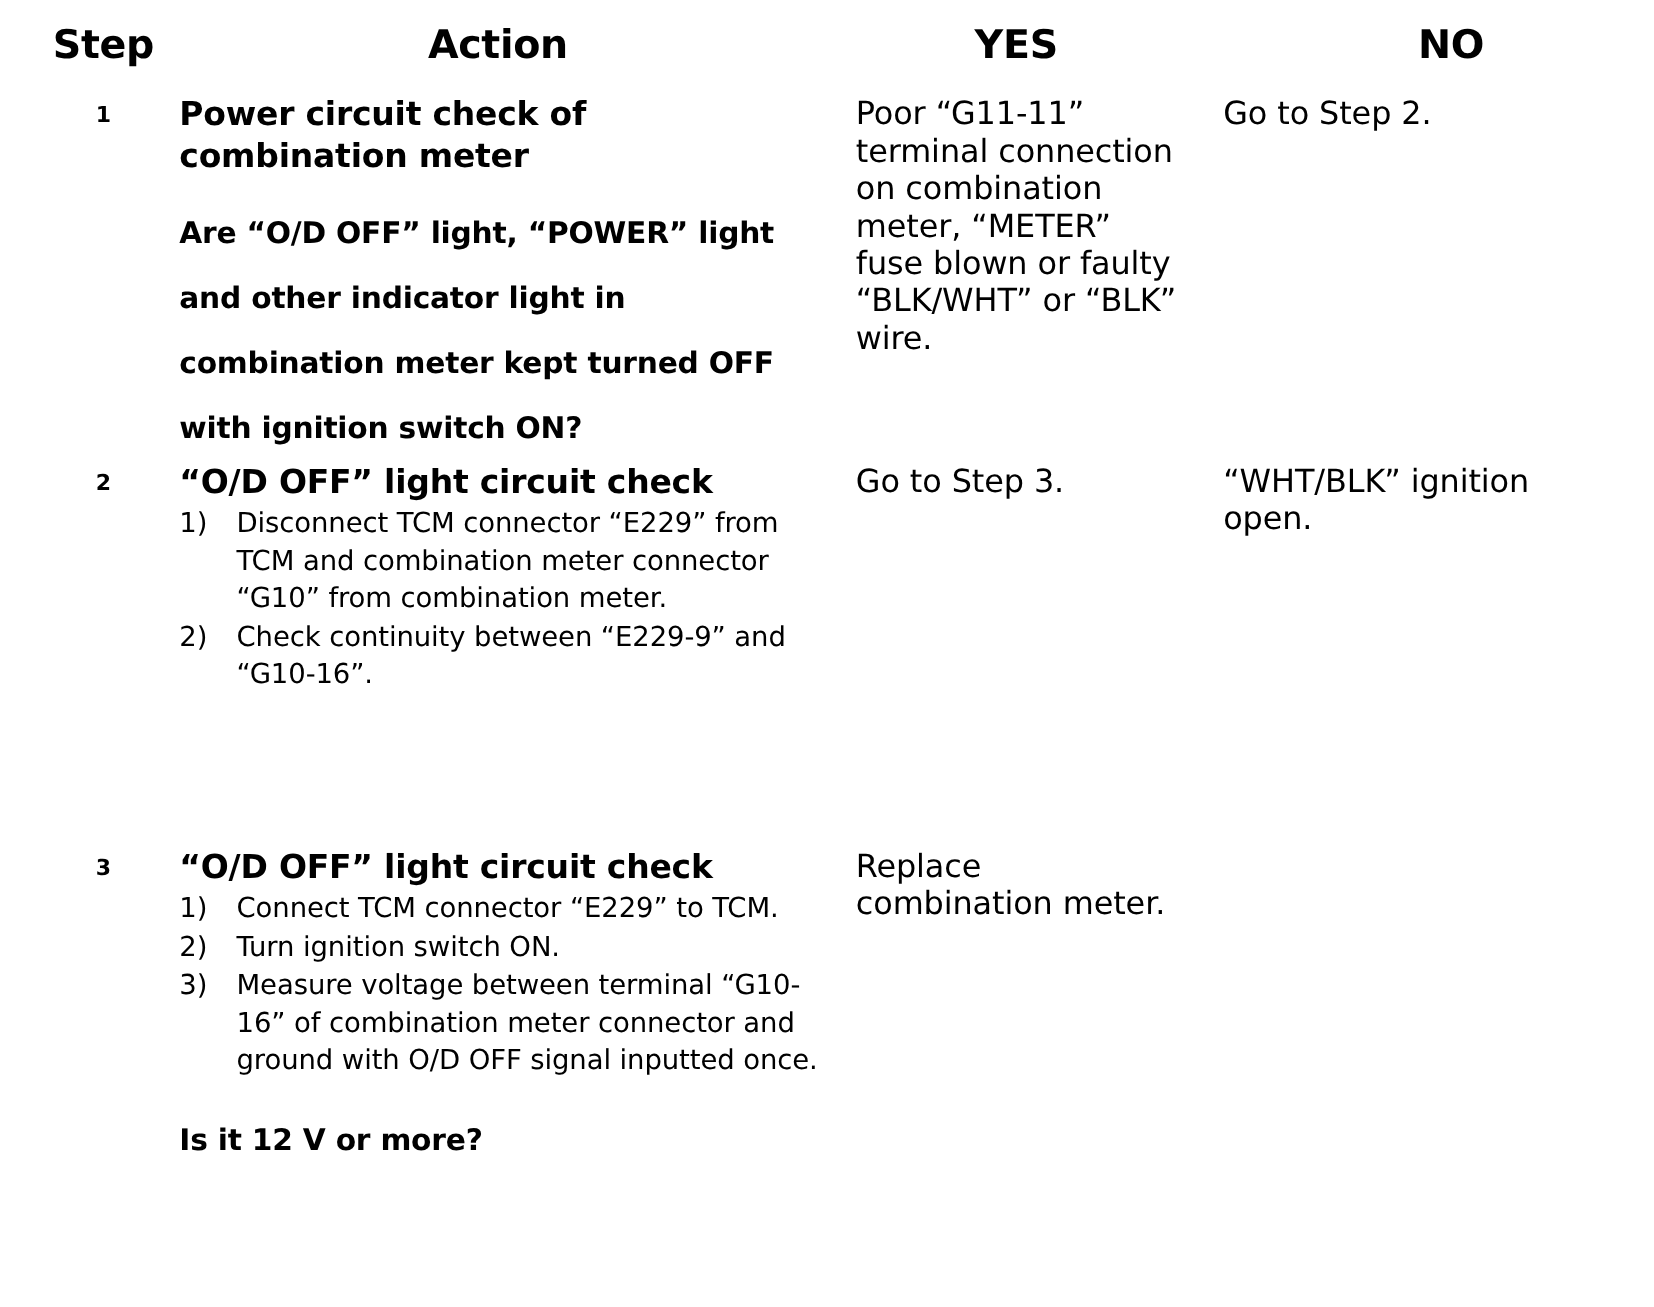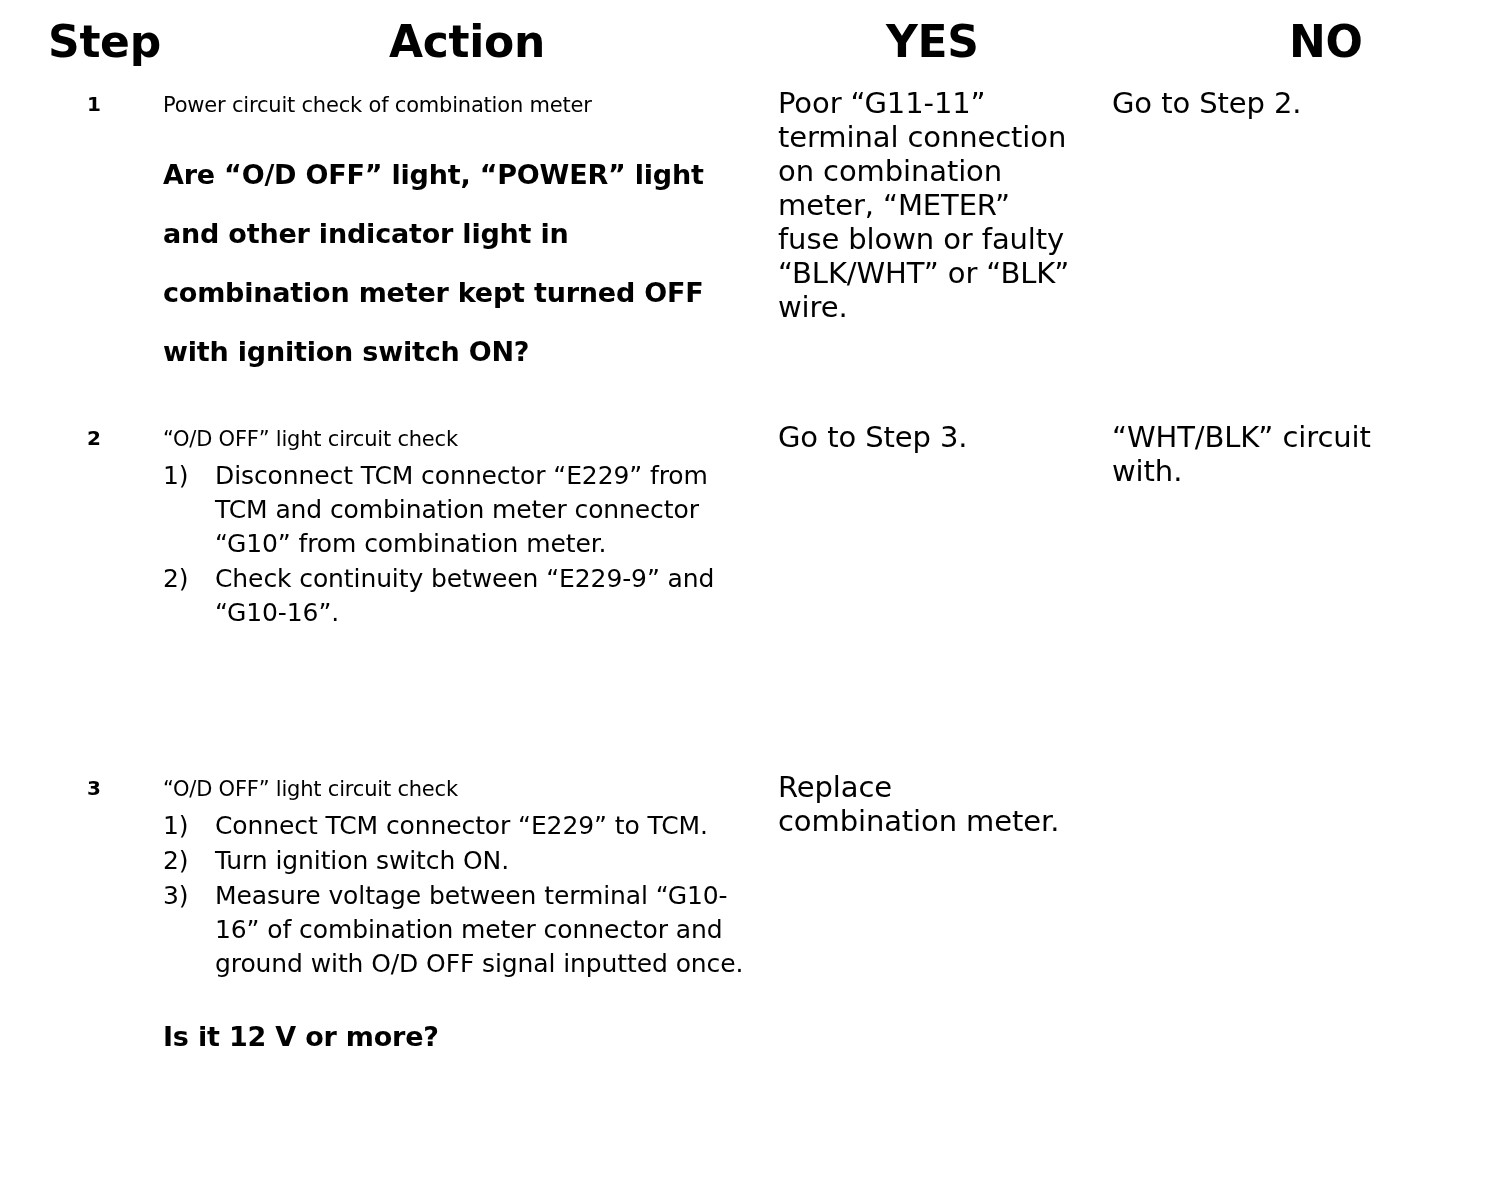--- a/index.html
+++ b/index.html
@@ -27,21 +27,21 @@
   .header-row {
     position: absolute;
     left: 0;
     top: 22px;
     width: 1504px;
     height: 48px;
   }
   .hdr {
     position: absolute;
     font-weight: bold;
-    font-size: 44px;
+    font-size: 36px;
     line-height: 40px;
     letter-spacing: -0.3px;
     white-space: nowrap;
   }
   .hdr-step { left: 48px;  top: 0; }
   .hdr-action { left: 389px; top: 0; }
   .hdr-yes { left: 886px; top: 0; }
   .hdr-no  { left: 1289px; top: 0; text-align: right; }
 
   
@@ -84,22 +84,22 @@
   }
   .cell-no {
     position: absolute;
     left: 1112px;
     top: 0;
     width: 300px;
   }
 
   
   .b-title {
-    font-weight: normal;
-    font-size: 21px;
+    font-weight: bold;
+    font-size: 30px;
     line-height: 38px;
     letter-spacing: -0.2px;
   }
   .b-title.tight { margin: 0; }
 
   .b-question {
     font-weight: bold;
     font-size: 27px;
     line-height: 59px;
     letter-spacing: -0.2px;
@@ -172,21 +172,21 @@
             <span>Disconnect TCM connector “E229” from TCM and combination meter connector “G10” from combination meter.</span>
           </li>
           <li>
             <span class="marker">2)</span>
             <span>Check continuity between “E229-9” and “G10-16”.</span>
           </li>
         </ol>
       </div>
 
       <div class="cell-yes plain">Go to Step 3.</div>
-      <div class="cell-no plain">“WHT/BLK” circuit with.</div>
+      <div class="cell-no plain">“WHT/BLK” ignition open.</div>
     </div>
 
     <div class="row row-3">
       <div class="cell-step">3</div>
 
       <div class="cell-action">
         <div class="b-title tight">“O/D OFF” light circuit check</div>
         <ol class="steps">
           <li>
             <span class="marker">1)</span>

